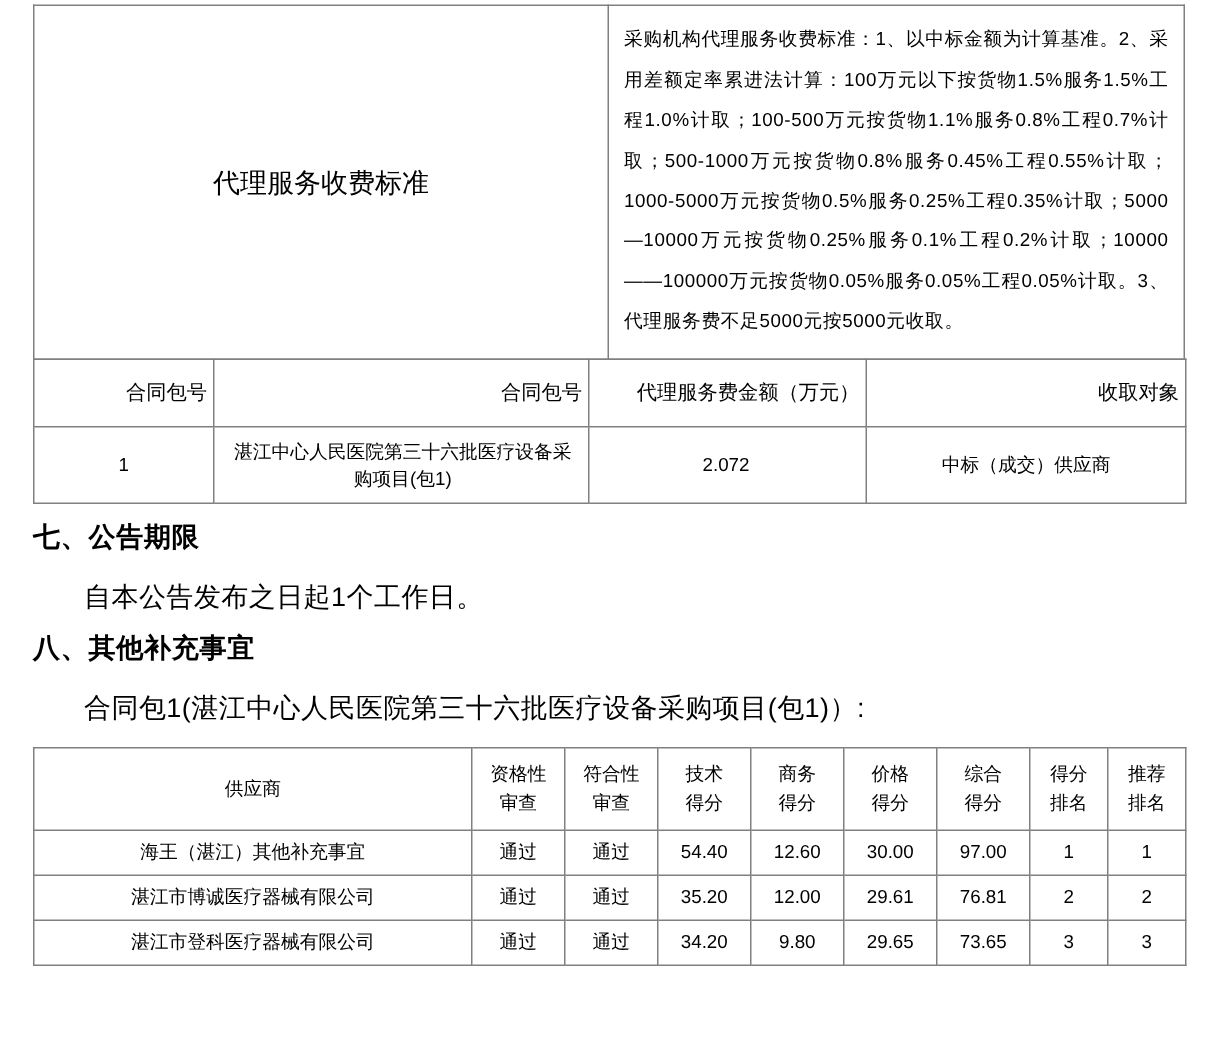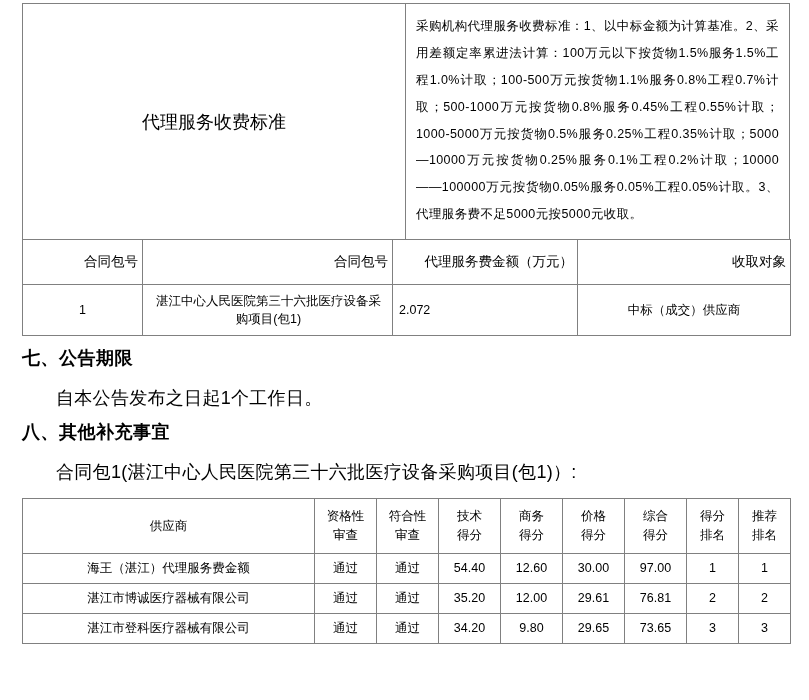--- a/index.html
+++ b/index.html
@@ -56,21 +56,21 @@
     padding: 13px 4px;
     font-size: 13.5px;
   }
   .pkg-row td {
     padding: 7px 6px;
     font-size: 12.5px;
     line-height: 1.45;
   }
   .c-center { text-align: center; }
   .c-left { text-align: center; padding-left: 8px !important; }
-  .c-right { text-align: left; padding-right: 8px !important; margin-top: 40px; }
+  .c-right { text-align: center; padding-right: 8px !important; margin-top: 40px; }
 
   
   .section-title {
     font-size: 18px;
     font-weight: bold;
     margin: 10px 0 0 22px;
     letter-spacing: 0.5px;
   }
   .para {
     font-size: 18px;
@@ -186,21 +186,21 @@
       <th>
         <span>得分</span><br>
         <span>排名</span>
       </th>
       <th>
         <span>推荐</span><br>
         <span>排名</span>
       </th>
     </tr>
     <tr>
-      <td class="supplier">海王（湛江）代理服务费金额</td>
+      <td class="supplier">海王（湛江）其他补充事宜</td>
       <td>通过</td>
       <td>通过</td>
       <td>54.40</td>
       <td>12.60</td>
       <td>30.00</td>
       <td>97.00</td>
       <td>1</td>
       <td>1</td>
     </tr>
     <tr>

